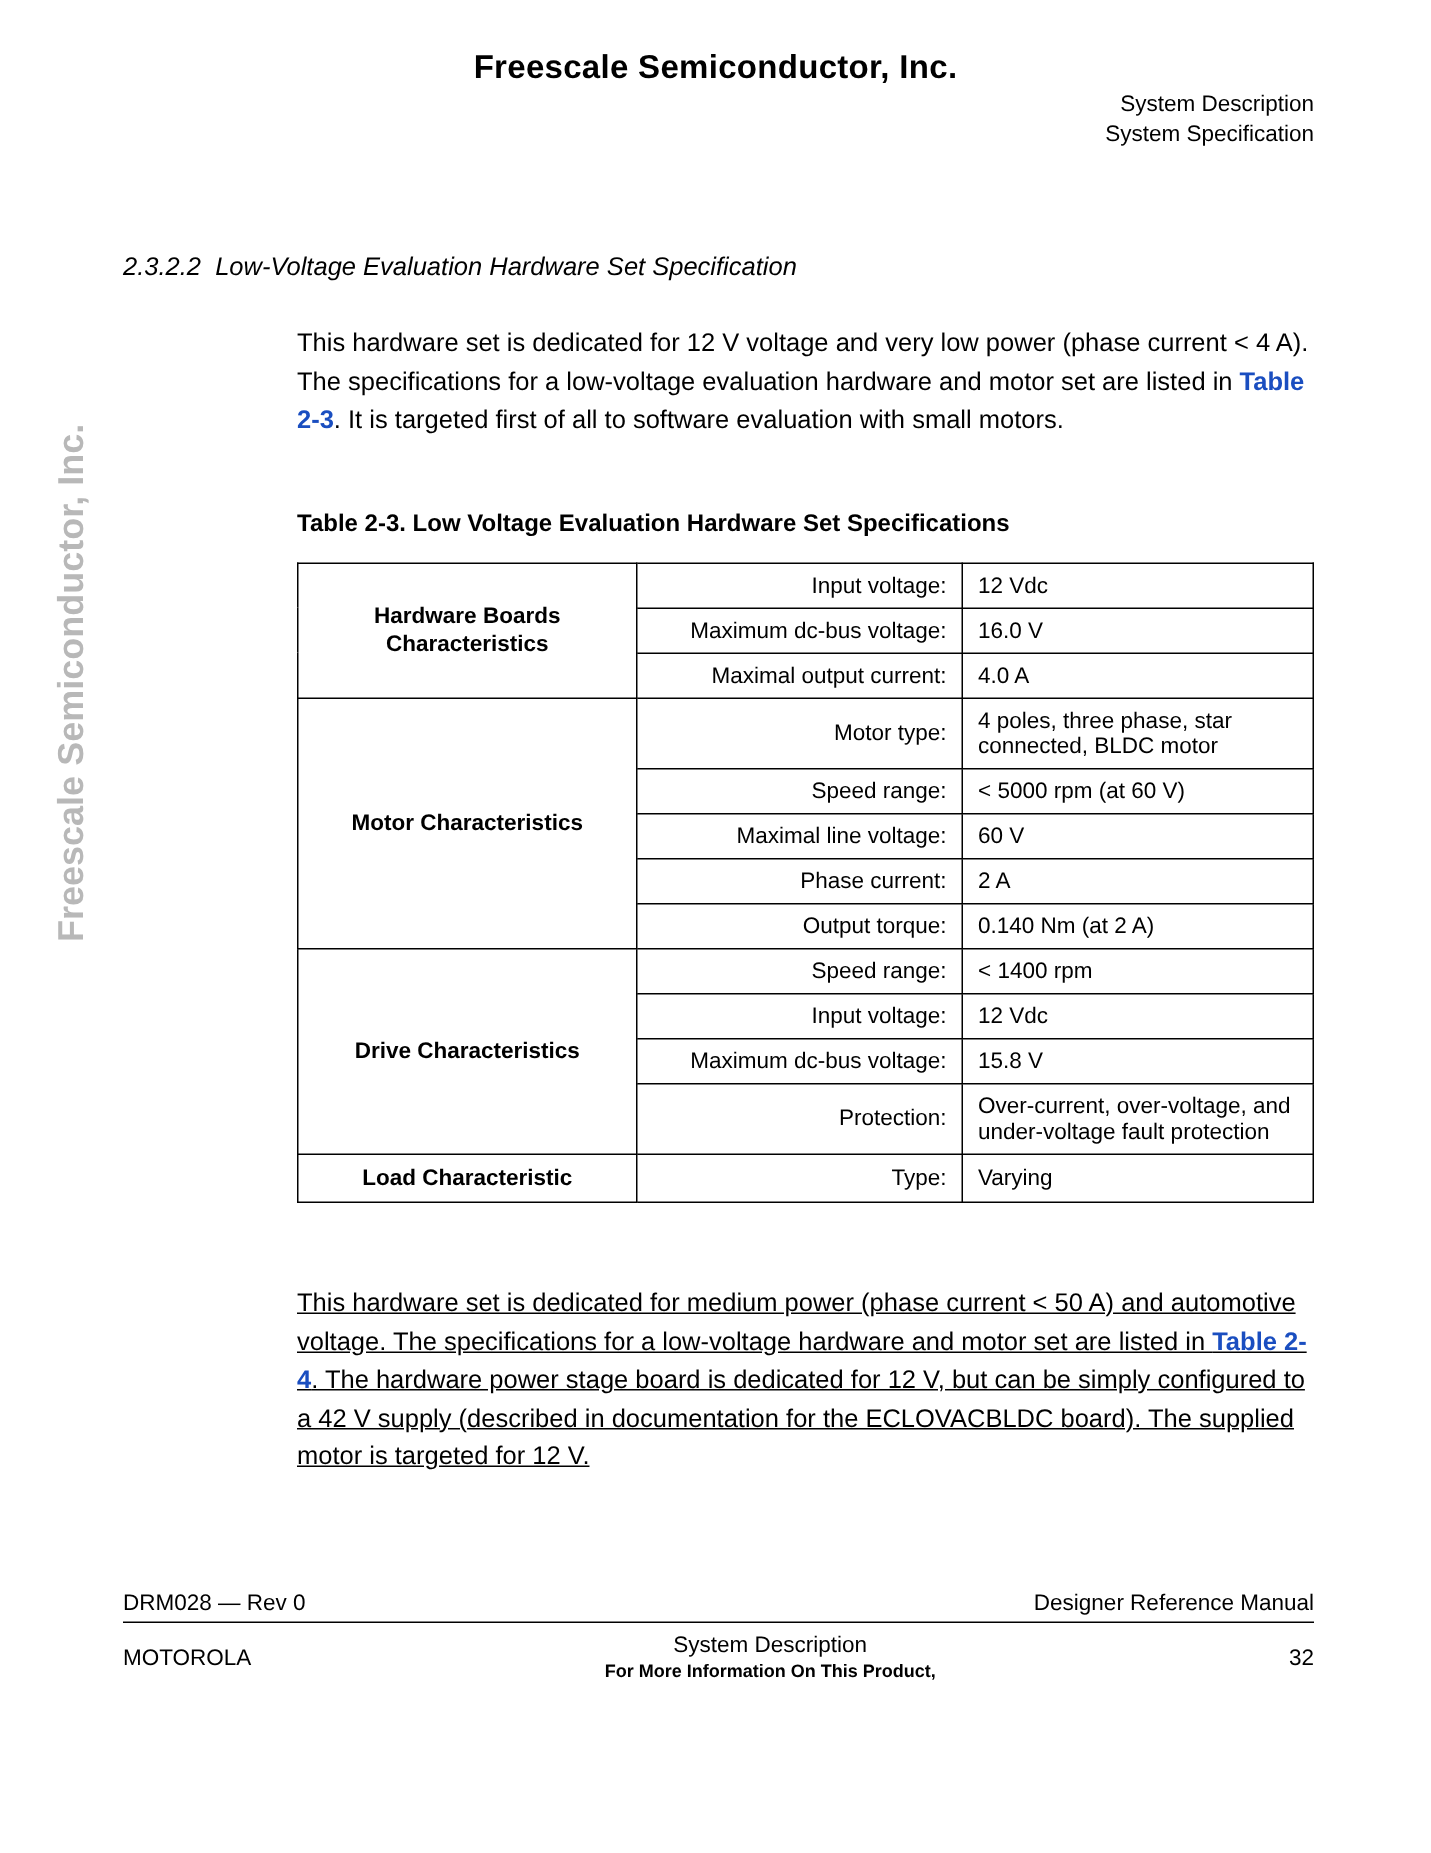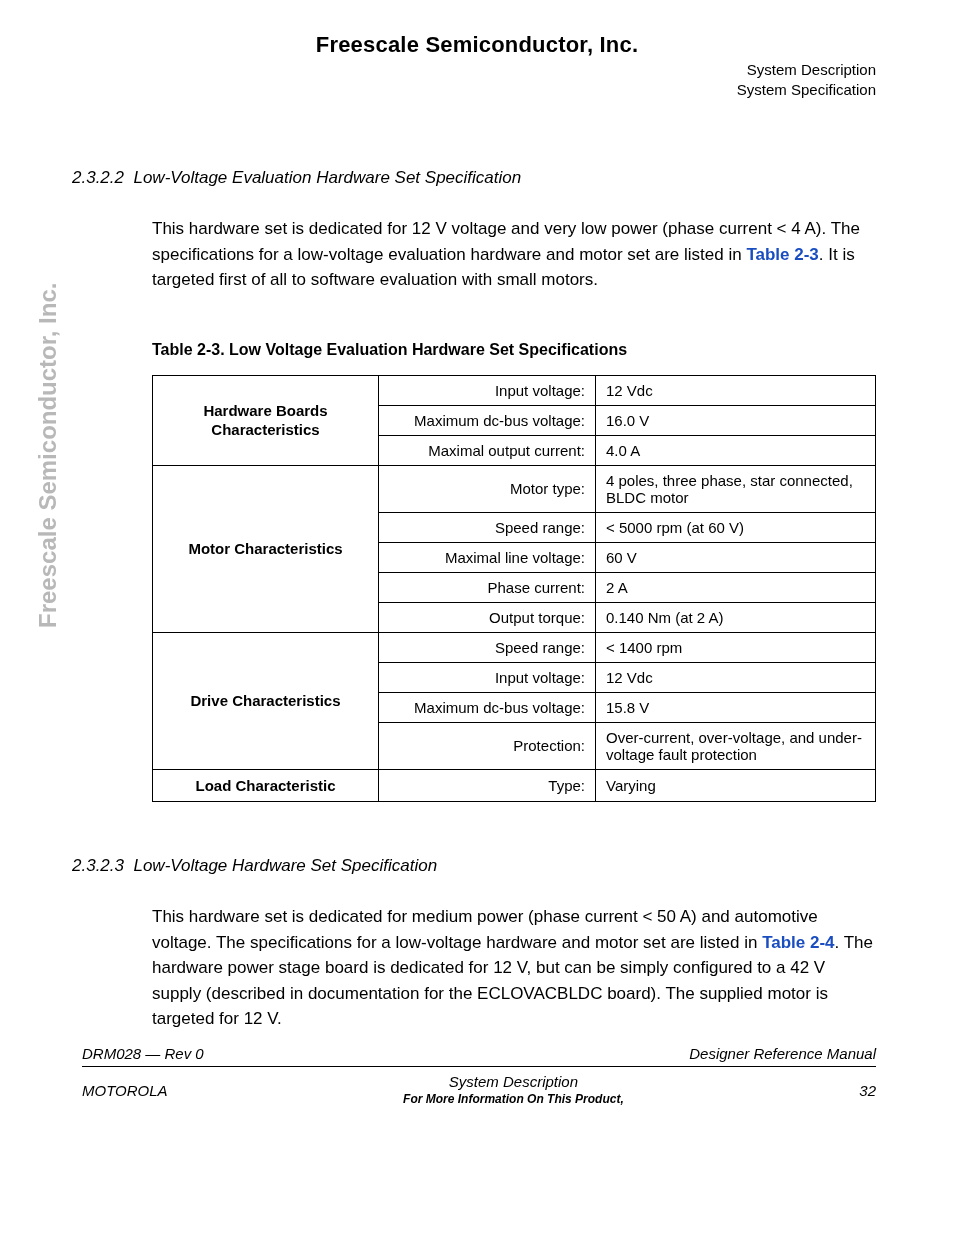--- a/index.html
+++ b/index.html
@@ -42,31 +42,31 @@
     transform: rotate(-90deg);
     transform-origin: left top;
     font-weight: 900;
     font-size: 24px;
     color: #b8b8b8;
     white-space: nowrap;
     font-family: Arial, Helvetica, sans-serif;
   }
   .content {
     position: absolute;
-    left: 72px;
+    left: 82px;
     right: 78px;
     top: 168px;
   }
   .subsection-heading {
     font-style: italic;
     font-size: 17px;
     margin-bottom: 28px;
   }
   .body-indent {
-    margin-left: 80px;
+    margin-left: 116px;
   }
   .para {
     font-size: 17px;
     line-height: 1.5;
     margin-bottom: 48px;
   }
   .para .xref {
     color: #1a4ec0;
     font-weight: bold;
   }
@@ -98,22 +98,21 @@
     width: 195px;
     padding-left: 11px;
   }
   table.spec .val {
     text-align: left;
   }
   .footer {
     position: absolute;
     left: 82px;
     right: 78px;
-    bottom: 32px;
-    font-style: italic;
+    bottom: 17px;
   }
   .footer-top {
     display: flex;
     justify-content: space-between;
     font-size: 15px;
     border-bottom: 1px solid #000;
     padding-bottom: 4px;
     margin-bottom: 6px;
   }
   .footer-mid {
@@ -219,26 +218,23 @@
             </tr>
             <tr>
               <td class="grp" rowspan="1">Load Characteristic</td>
               <td class="param">Type:</td>
               <td class="val">Varying</td>
             </tr>
           </tbody>
       </table>
     </div>
 
-    <div class="subsection-heading">
-      <span>2.3.2.3</span>&nbsp;&nbsp;<span>Low-Voltage Hardware Set Specification</span>
-    </div>
 
     <div class="body-indent">
-      <div class="para" style="margin-bottom:30px;">
+      <div class="para" style="margin-bottom:30px;text-decoration:underline;">
         <span>This hardware set is dedicated for medium power (phase current &lt; 50 A) and automotive voltage. The specifications for a low-voltage hardware and motor set are listed in </span><a class="xref">Table 2-4</a><span>. The hardware power stage board is dedicated for 12 V, but can be simply configured to a 42 V supply (described in documentation for the ECLOVACBLDC board). The supplied motor is targeted for 12 V.</span>
       </div>
     </div>
 
   </div>
 
   <div class="footer">
     <div class="footer-top">
       <span>DRM028 — Rev 0</span>
       <span>Designer Reference Manual</span>

